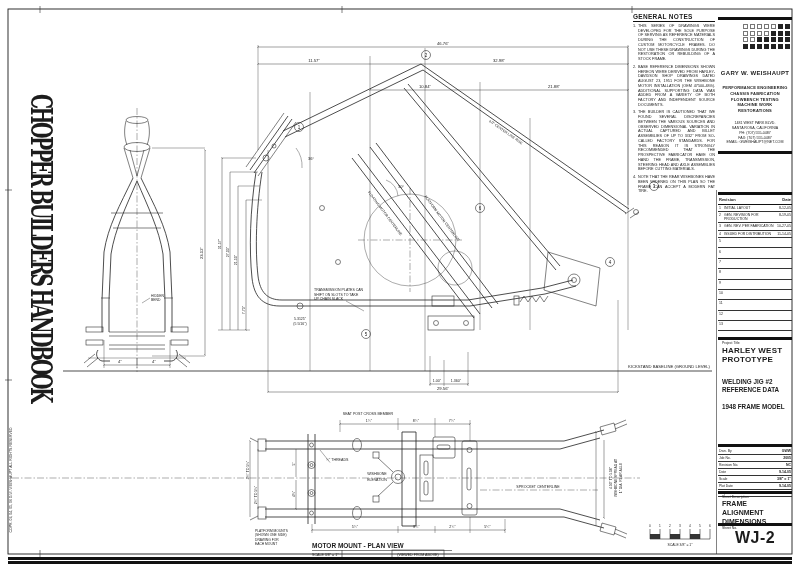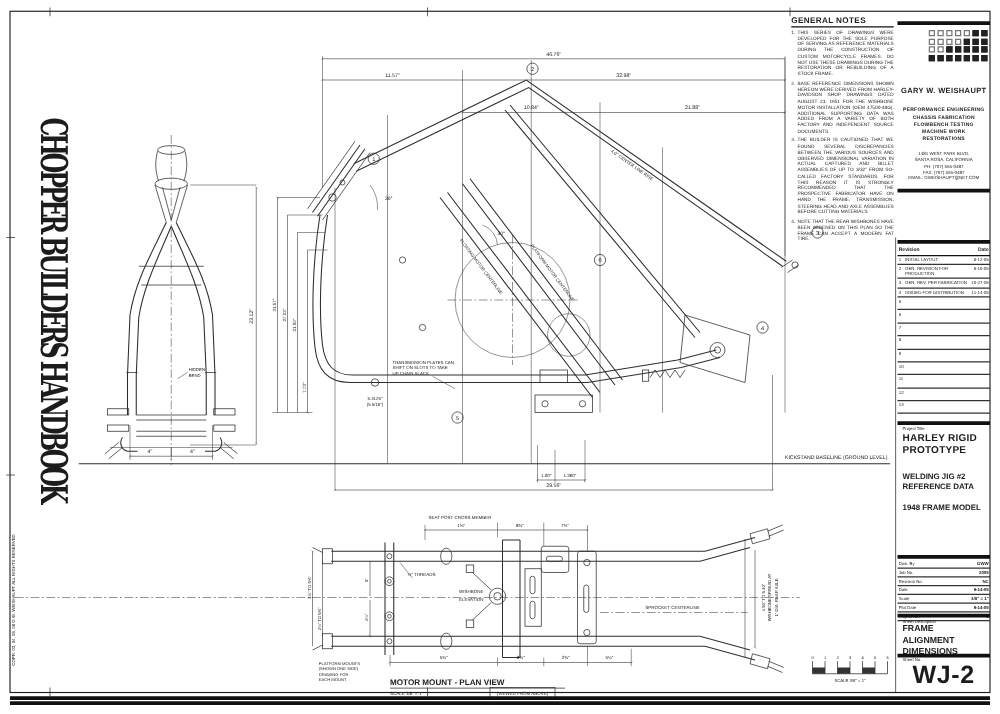--- a/index.html
+++ b/index.html
@@ -48,21 +48,21 @@
   .tb-label{font-size:3.4px;}
   .tb{position:absolute;left:722px;width:68px;}
   .tb-title{font-size:8px;font-weight:bold;line-height:1.15;letter-spacing:.2px;}
   .tb-sub{font-size:6.3px;font-weight:bold;line-height:1.3;}
   .fields{position:absolute;left:718px;top:448px;width:74px;}
   .f-row{display:flex;justify-content:space-between;font-size:3.4px;
         border-bottom:.6px solid #333;padding:1px 1px;align-items:baseline;}
   .f-val{font-weight:bold;font-size:3.5px;}
   .sheet-desc{font-size:7px;font-weight:bold;line-height:1.25;}
   .sheet-no{position:absolute;left:718px;top:529px;width:74px;text-align:center;
-        font-size:20px;font-weight:bold;letter-spacing:.5px;}
+        font-size:16px;font-weight:bold;letter-spacing:.5px;}
   
   .svgt{font-family:"Liberation Sans",sans-serif;fill:#1c1c1c;}
 </style>
 </head>
 <body>
 
 <div class="sheet">
 
   <svg class="abs" style="left:0;top:0" width="800" height="571" viewBox="0 0 800 571">
     <defs>
@@ -472,21 +472,21 @@
         <div class="rev-row empty">
        <span class="rev-no">13</span>
           <span class="rev-name"></span>
           <span class="rev-date"></span>
         </div>
       </div>
   </div>
 
   <div class="bar" style="top:337px"></div>
   <div class="tb tb-label" style="top:341px">Project Title</div>
-  <div class="tb tb-title" style="top:346px">HARLEY RIGID PROTOTYPE</div>
+  <div class="tb tb-title" style="top:346px">HARLEY WEST PROTOTYPE</div>
   <div class="tb tb-sub" style="top:378px">WELDING JIG #2 REFERENCE DATA</div>
   <div class="tb tb-sub" style="top:403px">1948 FRAME MODEL</div>
 
   <div class="bar" style="top:444px"></div>
   <div class="fields" id="field-rows">
       <div class="f-row">
      <span>Dwn. By</span>
      <span class="f-val">GWW</span>
       </div>
       <div class="f-row">

